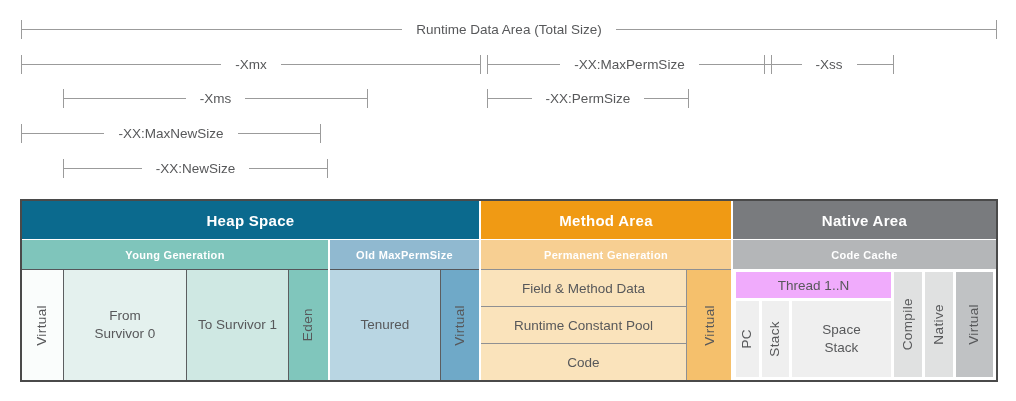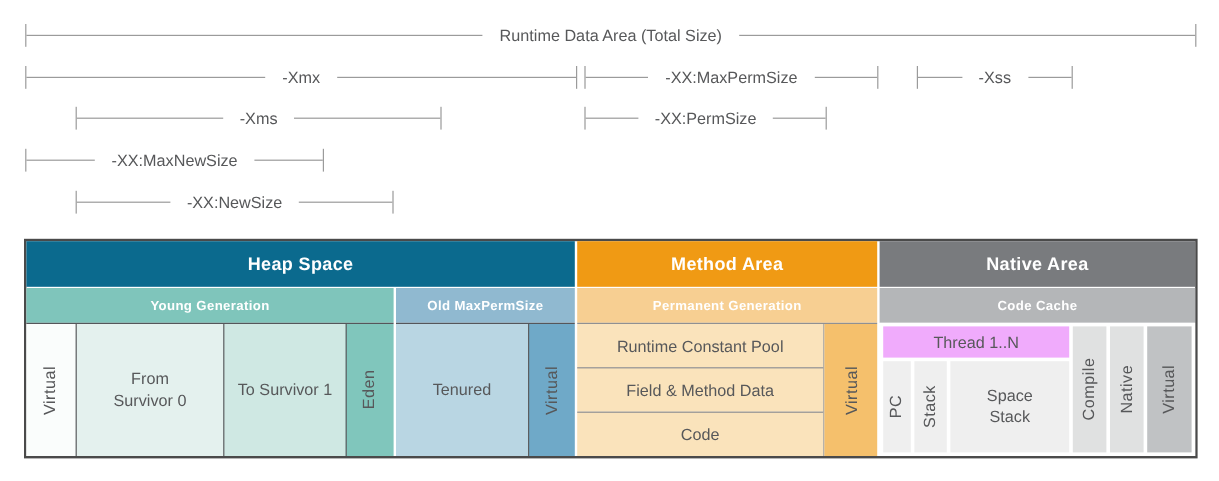--- a/index.html
+++ b/index.html
@@ -104,21 +104,21 @@
       <i class="tick"></i>
   </div>
 
   <div class="bracket" style="left:21px;top:54px;width:460px">
     <i class="tick"></i>
       <i class="line"></i>
     <span class="blabel">-Xmx</span>
     <i class="line"></i>
       <i class="tick"></i>
   </div>
-  <div class="bracket" style="left:487px;top:54px;width:245px">
+  <div class="bracket" style="left:487px;top:54px;width:285px">
     <i class="tick"></i>
       <i class="line"></i>
     <span class="blabel">-XX:MaxPermSize</span>
     <i class="line"></i>
       <i class="tick"></i>
   </div>
   <div class="bracket" style="left:764px;top:54px;width:130px">
     <i class="tick"></i>
       <i class="line"></i>
     <span class="blabel">-Xss</span>
@@ -134,21 +134,21 @@
       <i class="tick"></i>
   </div>
   <div class="bracket" style="left:487px;top:88px;width:202px">
     <i class="tick"></i>
       <i class="line"></i>
     <span class="blabel">-XX:PermSize</span>
     <i class="line"></i>
       <i class="tick"></i>
   </div>
 
-  <div class="bracket" style="left:21px;top:123px;width:249px">
+  <div class="bracket" style="left:21px;top:123px;width:300px">
     <i class="tick"></i>
       <i class="line"></i>
     <span class="blabel">-XX:MaxNewSize</span>
     <i class="line"></i>
       <i class="tick"></i>
   </div>
 
   <div class="bracket" style="left:63px;top:158px;width:265px">
     <i class="tick"></i>
       <i class="line"></i>
@@ -191,22 +191,22 @@
       </div>
     </section>
 
     <section class="sec sec-method">
       <div class="h1 method-h">Method Area</div>
       <div class="r2">
         <div class="band perm-band">Permanent Generation</div>
       </div>
       <div class="method-body">
         <div class="mrows">
+          <div class="mrow">Field &amp; Method Data</div>
           <div class="mrow">Runtime Constant Pool</div>
-          <div class="mrow">Field &amp; Method Data</div>
           <div class="mrow">Code</div>
         </div>
         <div class="c-virtual-m">
           <span class="vtext">Virtual</span>
         </div>
       </div>
     </section>
 
     <section class="sec sec-native">
       <div class="h1 native-h">Native Area</div>

